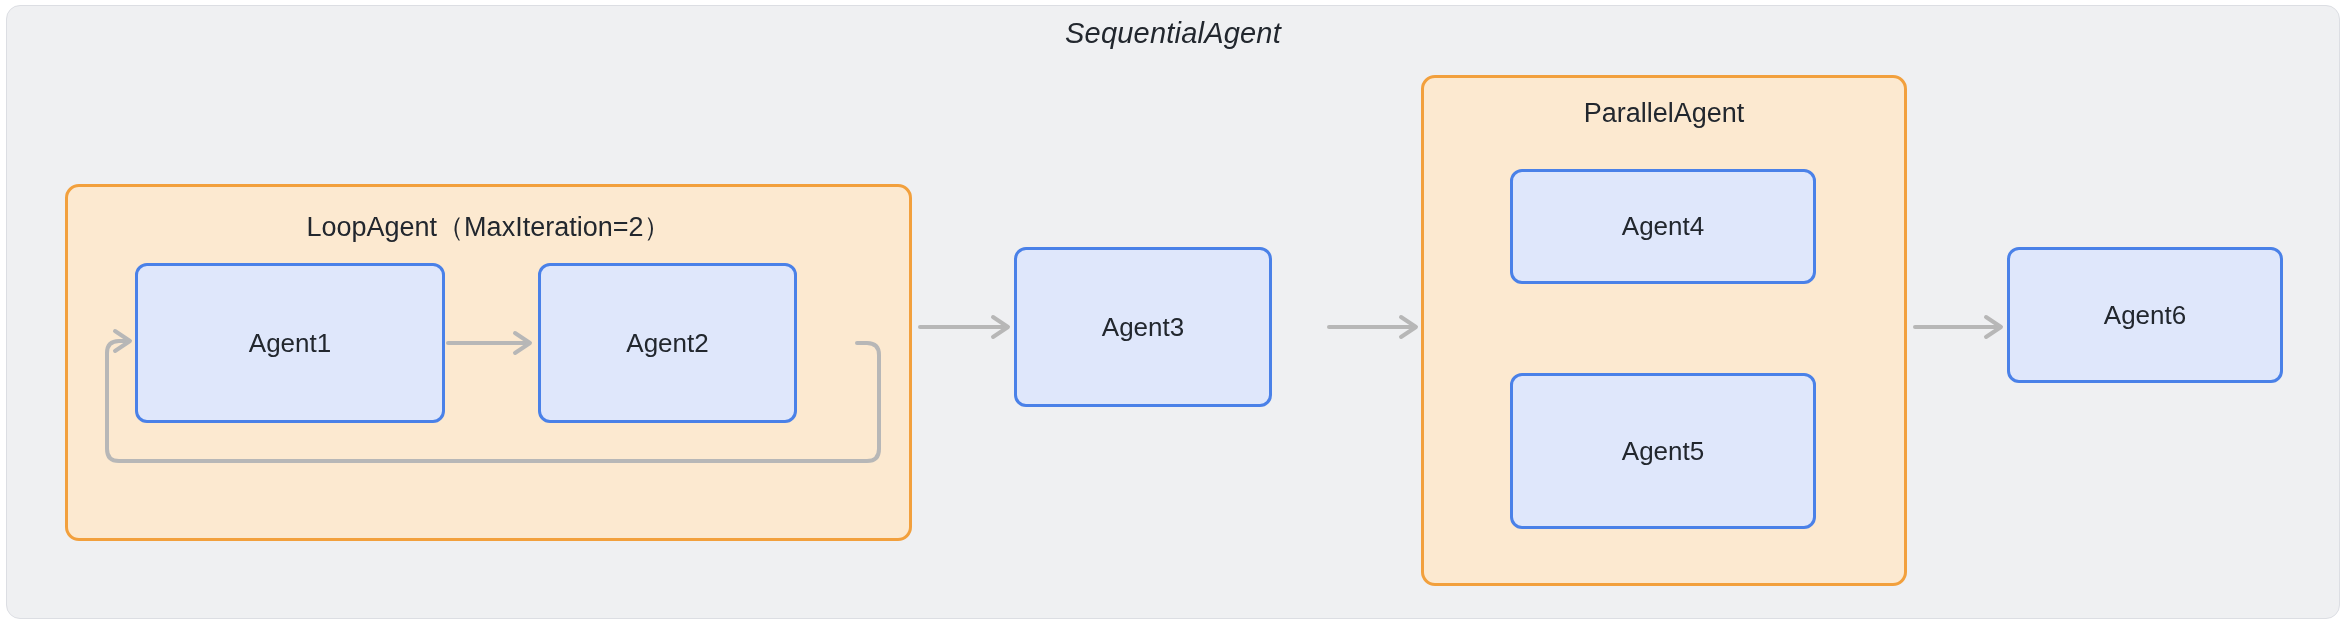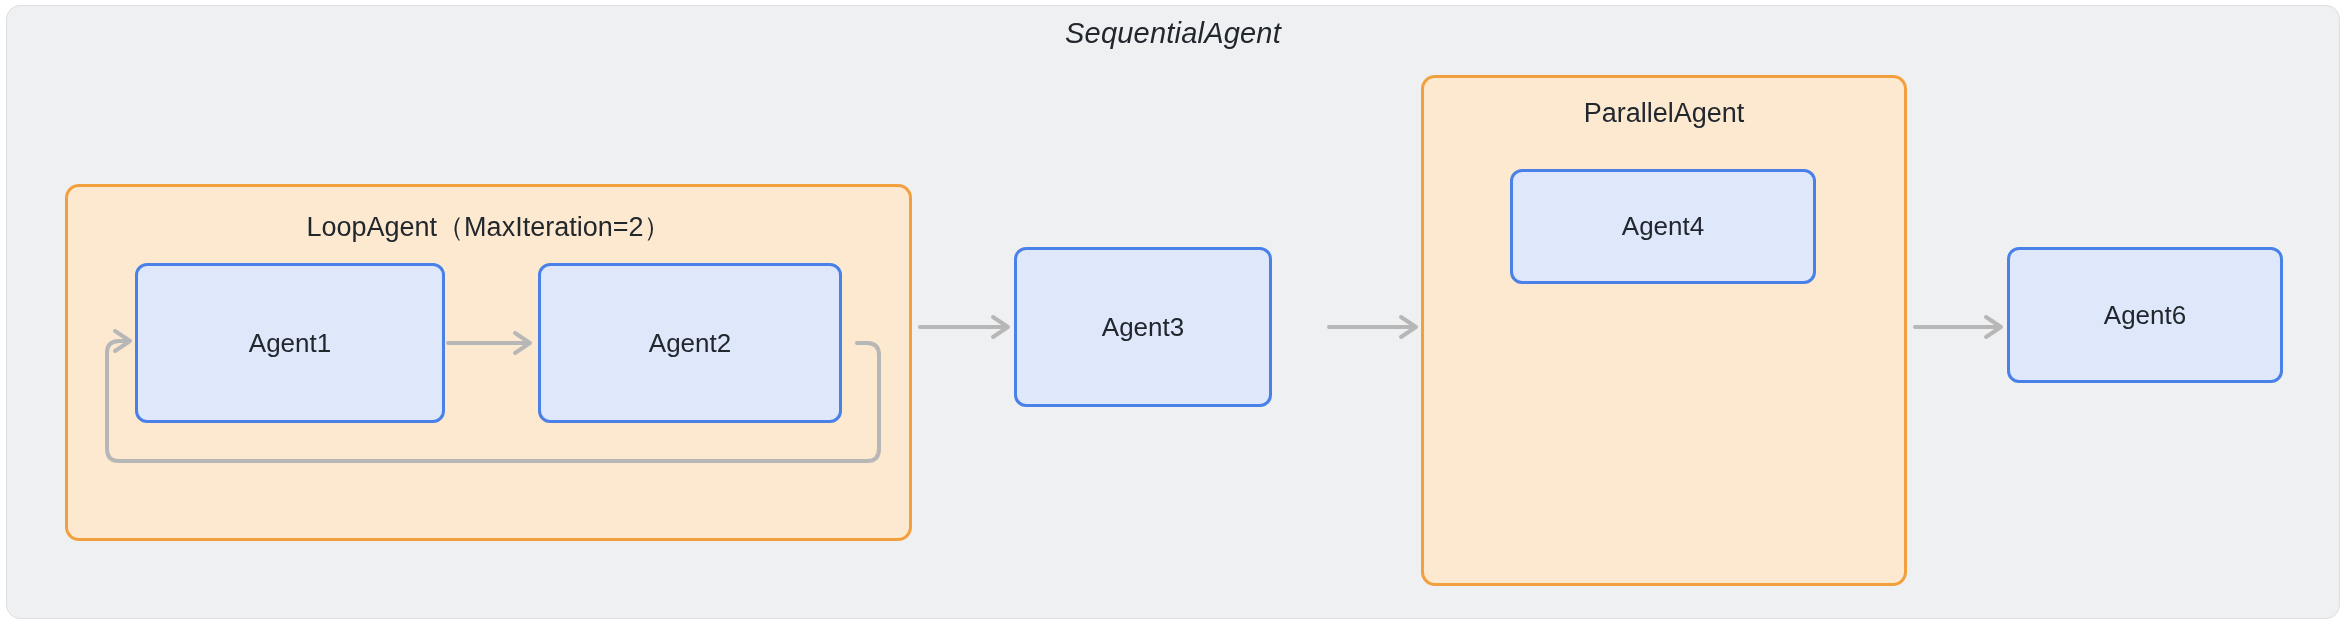--- a/index.html
+++ b/index.html
@@ -94,21 +94,21 @@
     box-sizing: border-box;
     display: flex;
     align-items: center;
     justify-content: center;
     font-size: 26px;
     color: #22272e;
     white-space: nowrap;
   }
 
   #agent1-node { left: 128px; top: 257px; width: 310px; height: 160px; }
-  #agent2-node { left: 531px; top: 257px; width: 304px; height: 160px; }
+  #agent2-node { left: 531px; top: 257px; width: 259px; height: 160px; }
   #agent3-node { left: 1007px; top: 241px; width: 258px; height: 160px; }
   #agent4-node { left: 1503px; top: 163px; width: 306px; height: 115px; }
   #agent5-node { left: 1503px; top: 367px; width: 306px; height: 156px; }
   #agent6-node { left: 2000px; top: 241px; width: 276px; height: 136px; }
 
   
   #connectors {
     position: absolute;
     left: 0;
     top: 0;
@@ -145,20 +145,21 @@
     </div>
 
     <div class="group-box" id="parallel-agent-box">
       <div class="group-title" id="parallel-agent-title">ParallelAgent</div>
     </div>
 
     <div class="agent-node" id="agent1-node">Agent1</div>
     <div class="agent-node" id="agent2-node">Agent2</div>
     <div class="agent-node" id="agent3-node">Agent3</div>
     <div class="agent-node" id="agent4-node">Agent4</div>
+    <div class="agent-node" id="agent5-node">Agent5</div>
     <div class="agent-node" id="agent6-node">Agent6</div>
 
     <svg id="connectors" viewBox="0 0 2352 632">
 
       <g>
         <line class="edge-line" x1="441" y1="337" x2="518" y2="337"></line>
         <polyline class="edge-head" points="508,327 523,337 508,347"></polyline>
       </g>
 
       <g>

